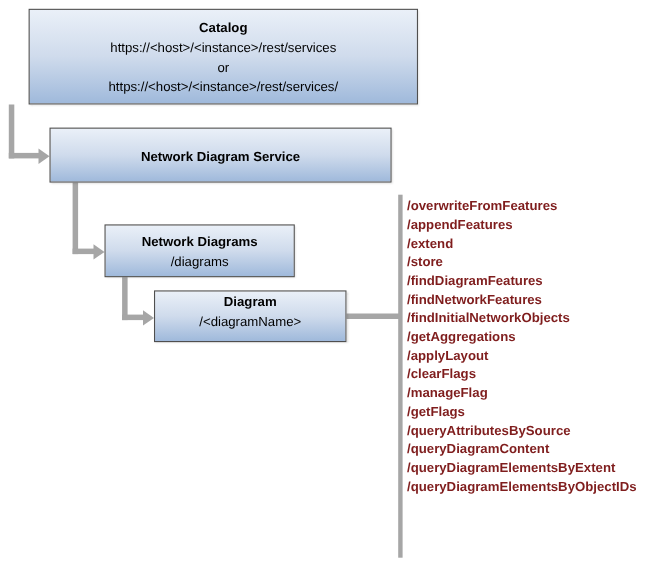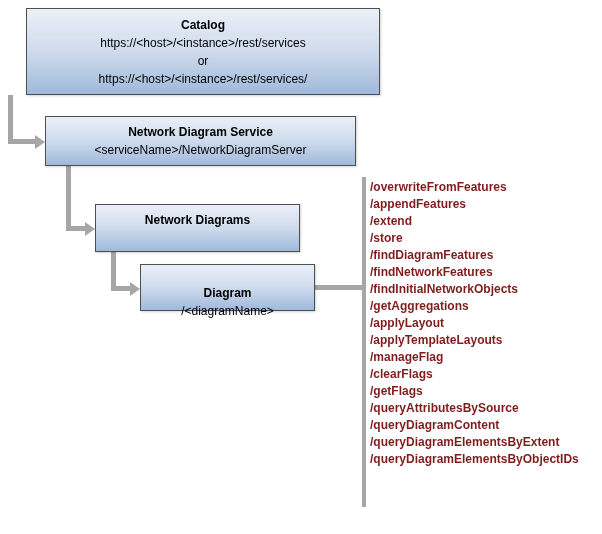--- a/index.html
+++ b/index.html
@@ -25,23 +25,23 @@
     background:linear-gradient(to bottom,#eaf0f8 0%,#cfdbec 50%,#9fb9db 100%);
     box-shadow:1px 1px 2px rgba(0,0,0,0.18);
     text-align:center;
     color:#000000;
     font-size:12px;
     line-height:18px;
     box-sizing:border-box;
   }
   .node .title{font-weight:bold;font-size:12px;}
   .node-catalog{left:9px;top:8px;width:354px;height:87px;padding-top:7px;margin-left:17px;}
-  .node-service{left:45px;top:116px;width:311px;height:50px;padding-top:6px;}
-  .node-diagrams{left:95px;top:204px;width:205px;height:48px;padding-top:6px;}
-  .node-diagram{left:140px;top:264px;width:175px;height:47px;padding-top:19px;}
+  .node-service{left:45px;top:116px;width:311px;height:50px;padding-top:16px;}
+  .node-diagrams{left:95px;top:204px;width:173px;height:48px;padding-top:6px;}
+  .node-diagram{left:140px;top:264px;width:175px;height:47px;padding-top:0;}
   
   .ops{
     position:absolute;left:370px;top:179px;width:226px;
     font-size:12px;line-height:17px;font-weight:bold;color:#7f1d1d;
   }
   .ops .op{white-space:nowrap;}
 </style>
 </head>
 <body>
 
@@ -64,45 +64,44 @@
 
   <div class="node node-catalog">
     <div class="title">Catalog</div>
     <div>https://&lt;host&gt;/&lt;instance&gt;/rest/services</div>
     <div>or</div>
     <div>https://&lt;host&gt;/&lt;instance&gt;/rest/services/</div>
   </div>
 
   <div class="node node-service">
     <div class="title">Network Diagram Service</div>
-    <div>&lt;serviceName&gt;/NetworkDiagramServer</div>
   </div>
 
   <div class="node node-diagrams">
     <div class="title">Network Diagrams</div>
+    <div>/diagrams</div>
   </div>
 
   <div class="node node-diagram">
     <div class="title">Diagram</div>
     <div>/&lt;diagramName&gt;</div>
   </div>
 
   <div class="ops">
     <div class="op">/overwriteFromFeatures</div>
     <div class="op">/appendFeatures</div>
     <div class="op">/extend</div>
     <div class="op">/store</div>
     <div class="op">/findDiagramFeatures</div>
     <div class="op">/findNetworkFeatures</div>
     <div class="op">/findInitialNetworkObjects</div>
     <div class="op">/getAggregations</div>
     <div class="op">/applyLayout</div>
-    <div class="op">/applyTemplateLayouts</div>
+    <div class="op">/clearFlags</div>
     <div class="op">/manageFlag</div>
-    <div class="op">/clearFlags</div>
     <div class="op">/getFlags</div>
     <div class="op">/queryAttributesBySource</div>
     <div class="op">/queryDiagramContent</div>
     <div class="op">/queryDiagramElementsByExtent</div>
     <div class="op">/queryDiagramElementsByObjectIDs</div>
   </div>
 
 </div>
 
 </body></html>

